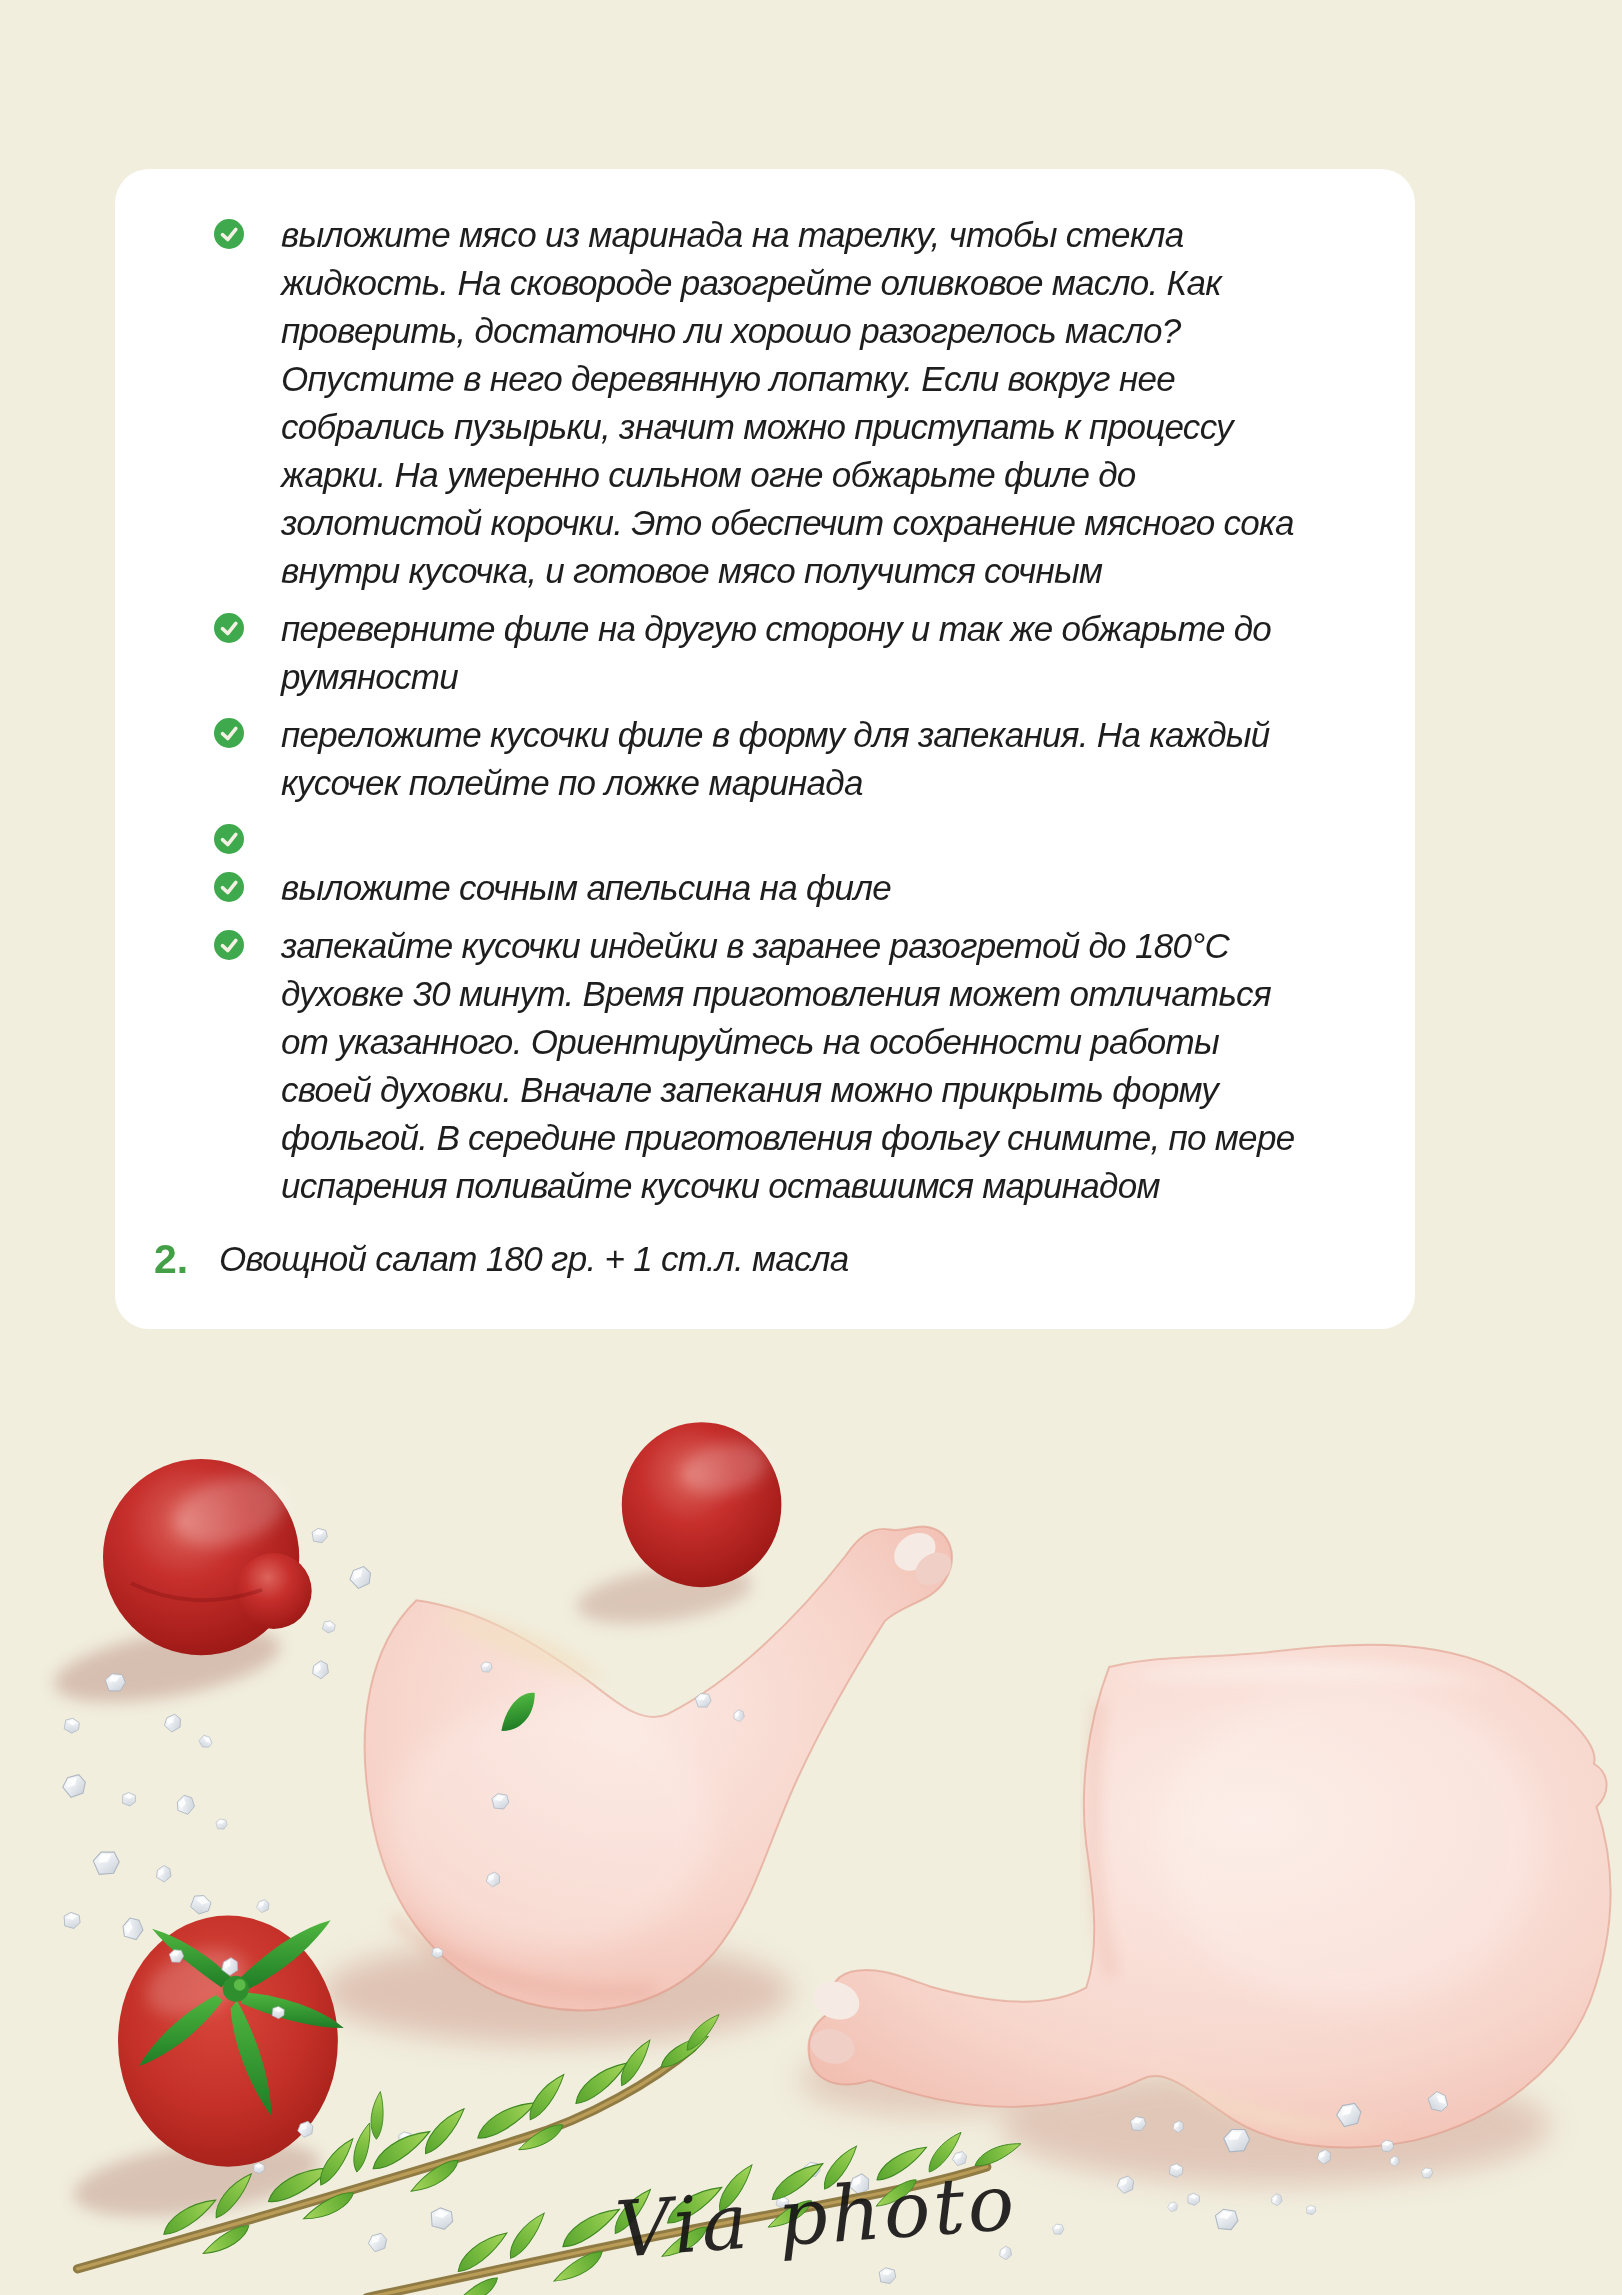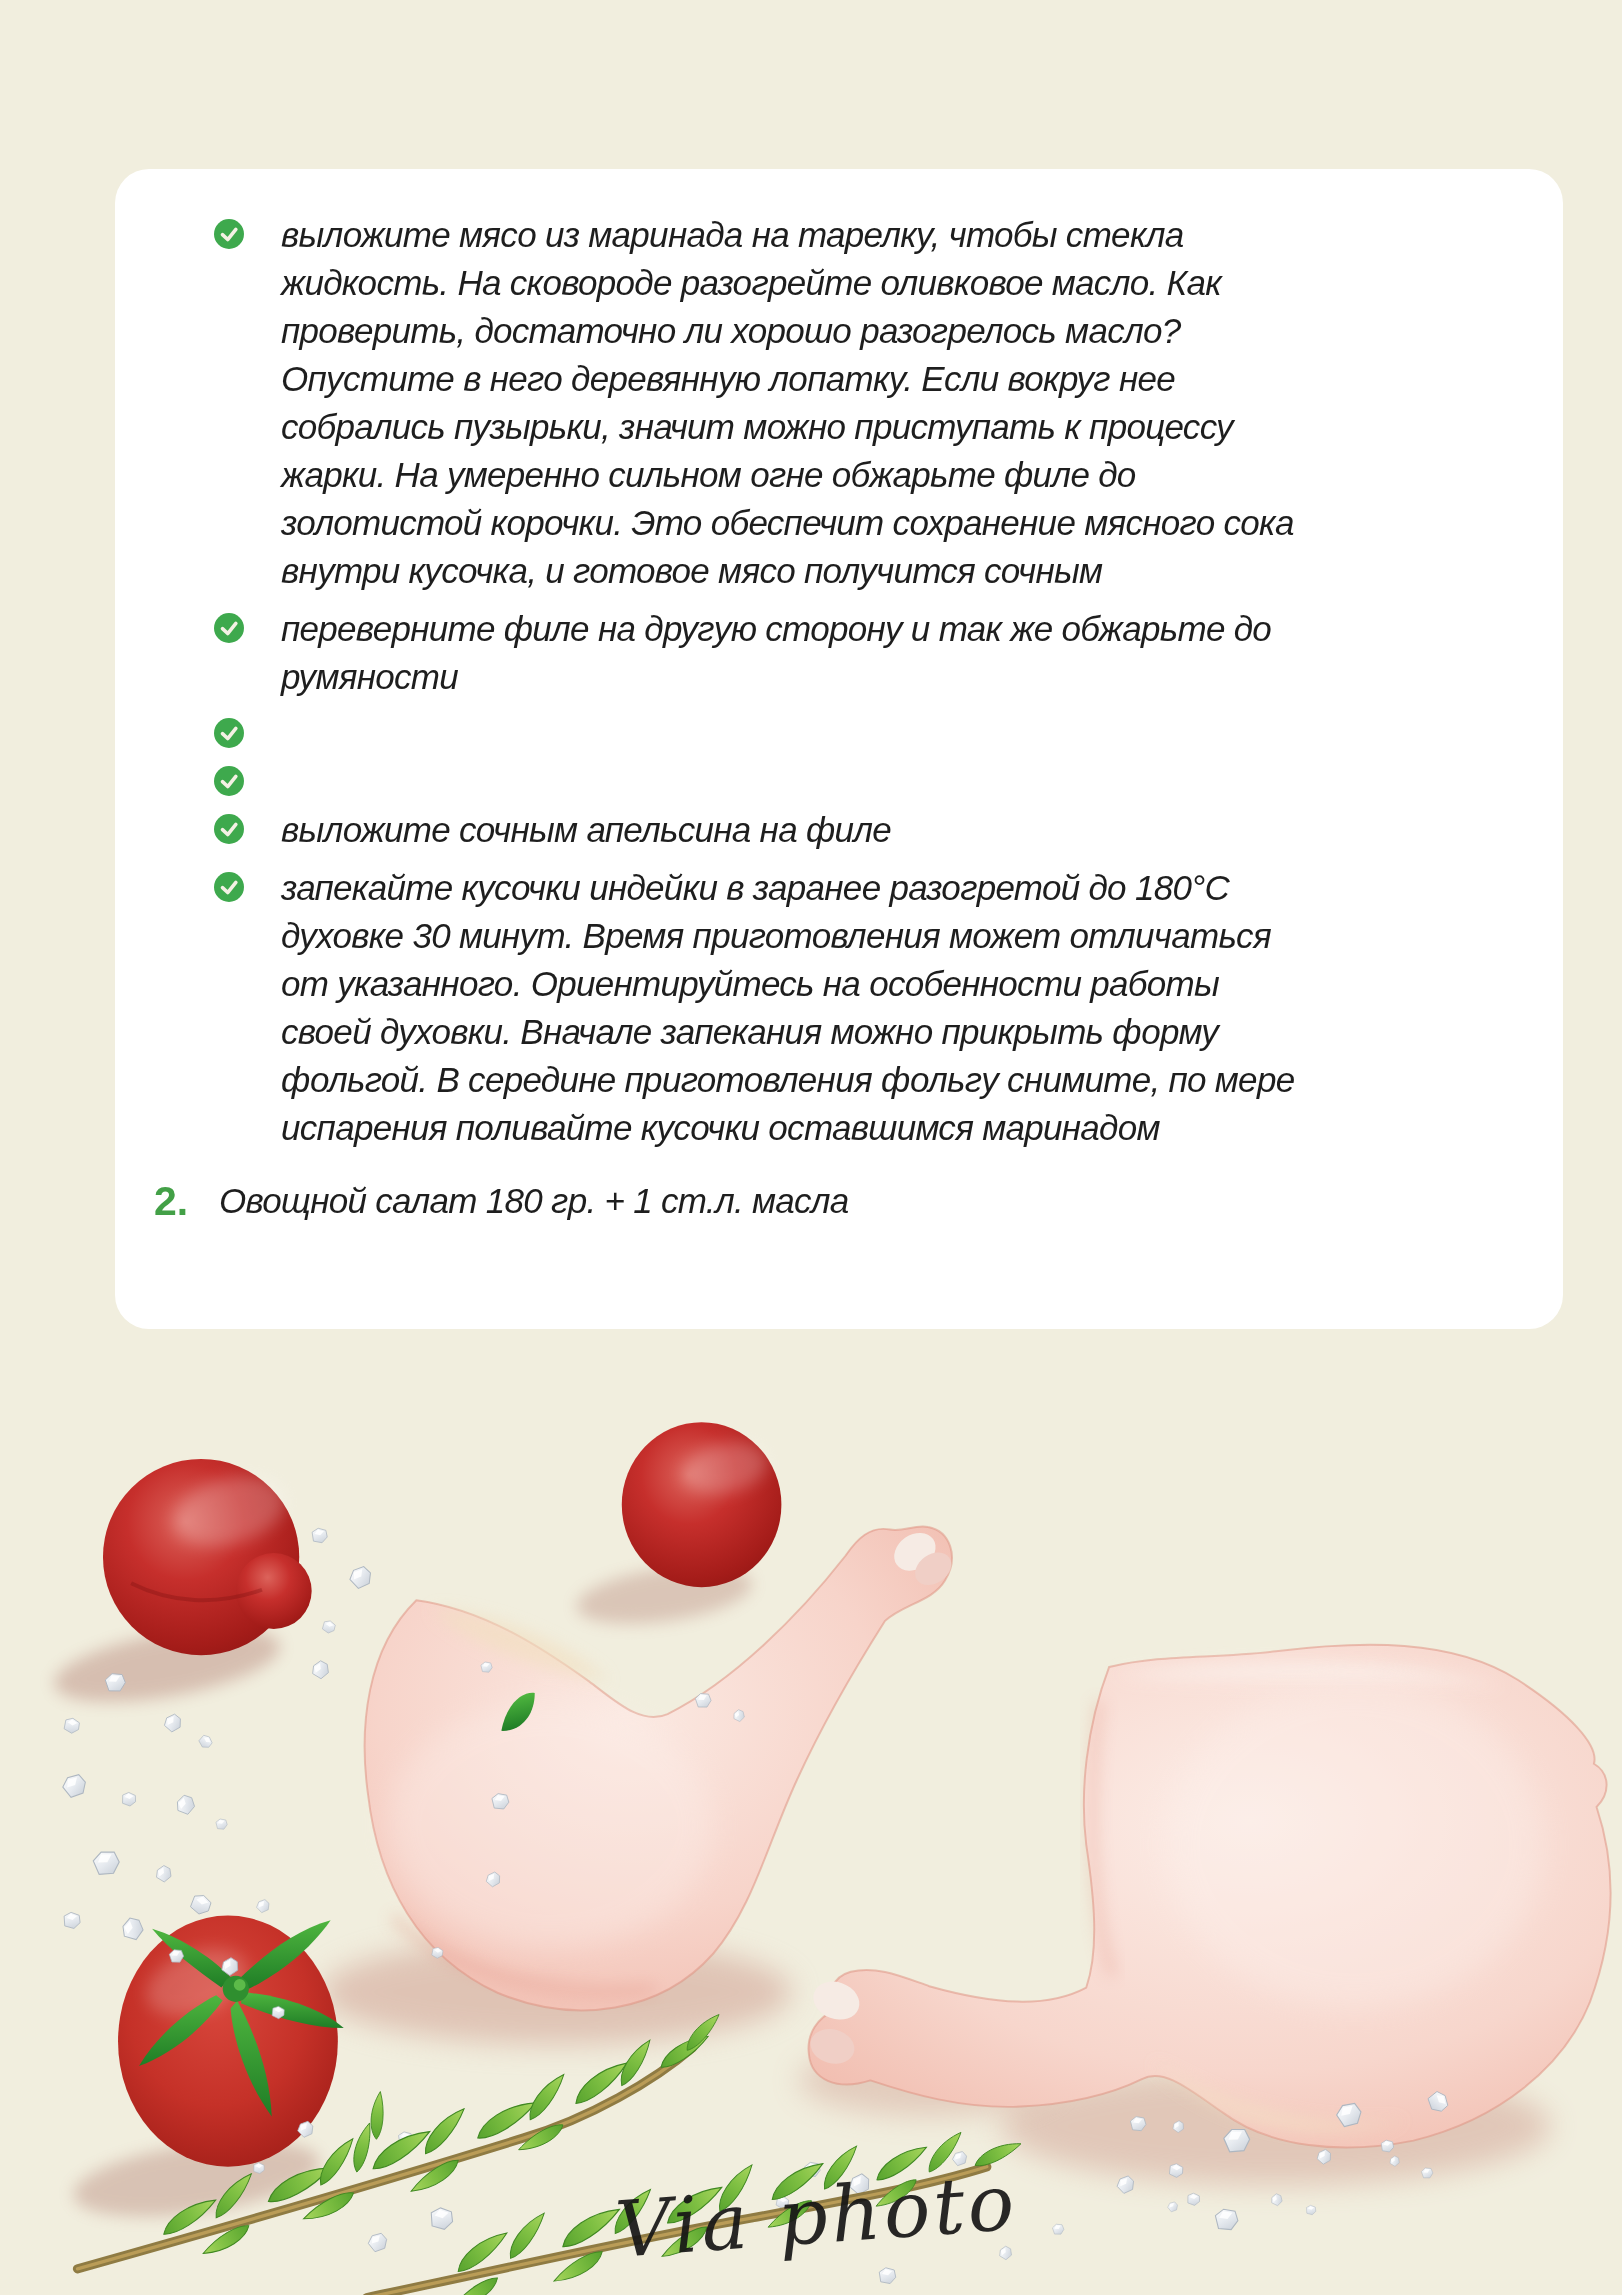--- a/index.html
+++ b/index.html
@@ -3,21 +3,21 @@
 <meta charset="utf-8">
 <style>
   html,body{margin:0;padding:0;}
   body{
     width:1623px;height:2295px;position:relative;overflow:hidden;
     background:#F1EEDE;
     font-family:"Liberation Sans",sans-serif;
   }
   
   .card{
-    position:absolute;left:115px;top:169px;width:1448px;height:1160px;
+    position:absolute;left:115px;top:169px;width:1300px;height:1160px;
     background:#FFFFFF;border-radius:34px;box-sizing:border-box;
     padding:42px 46px 0 0;z-index:2;
   }
   .bullet{
     display:flex;align-items:flex-start;
     padding-left:99px;margin-bottom:9.8px;
   }
   .check{
     flex:0 0 30px;width:30px;height:30px;margin-top:7.9px;margin-right:37px;
   }
@@ -64,20 +64,22 @@
     </svg>
     <div class="bullet-text">переверните филе на другую сторону и так же обжарьте до
 румяности</div>
   </div>
 
   <div class="bullet">
     <svg class="check" viewBox="0 0 46 46">
       <circle cx="23" cy="23" r="23" fill="#3EA94D"></circle>
       <path d="M13 24 L21 31.5 L33.5 16" fill="none" stroke="#F4F1E4" stroke-width="5.5" stroke-linecap="round" stroke-linejoin="round"></path>
     </svg>
+    <div class="bullet-text">переложите кусочки филе в форму для запекания. На каждый
+кусочек полейте по ложке маринада</div>
   </div>
 
   <div class="bullet">
     <svg class="check" viewBox="0 0 46 46">
       <circle cx="23" cy="23" r="23" fill="#3EA94D"></circle>
       <path d="M13 24 L21 31.5 L33.5 16" fill="none" stroke="#F4F1E4" stroke-width="5.5" stroke-linecap="round" stroke-linejoin="round"></path>
     </svg>
   </div>
 
   <div class="bullet">

